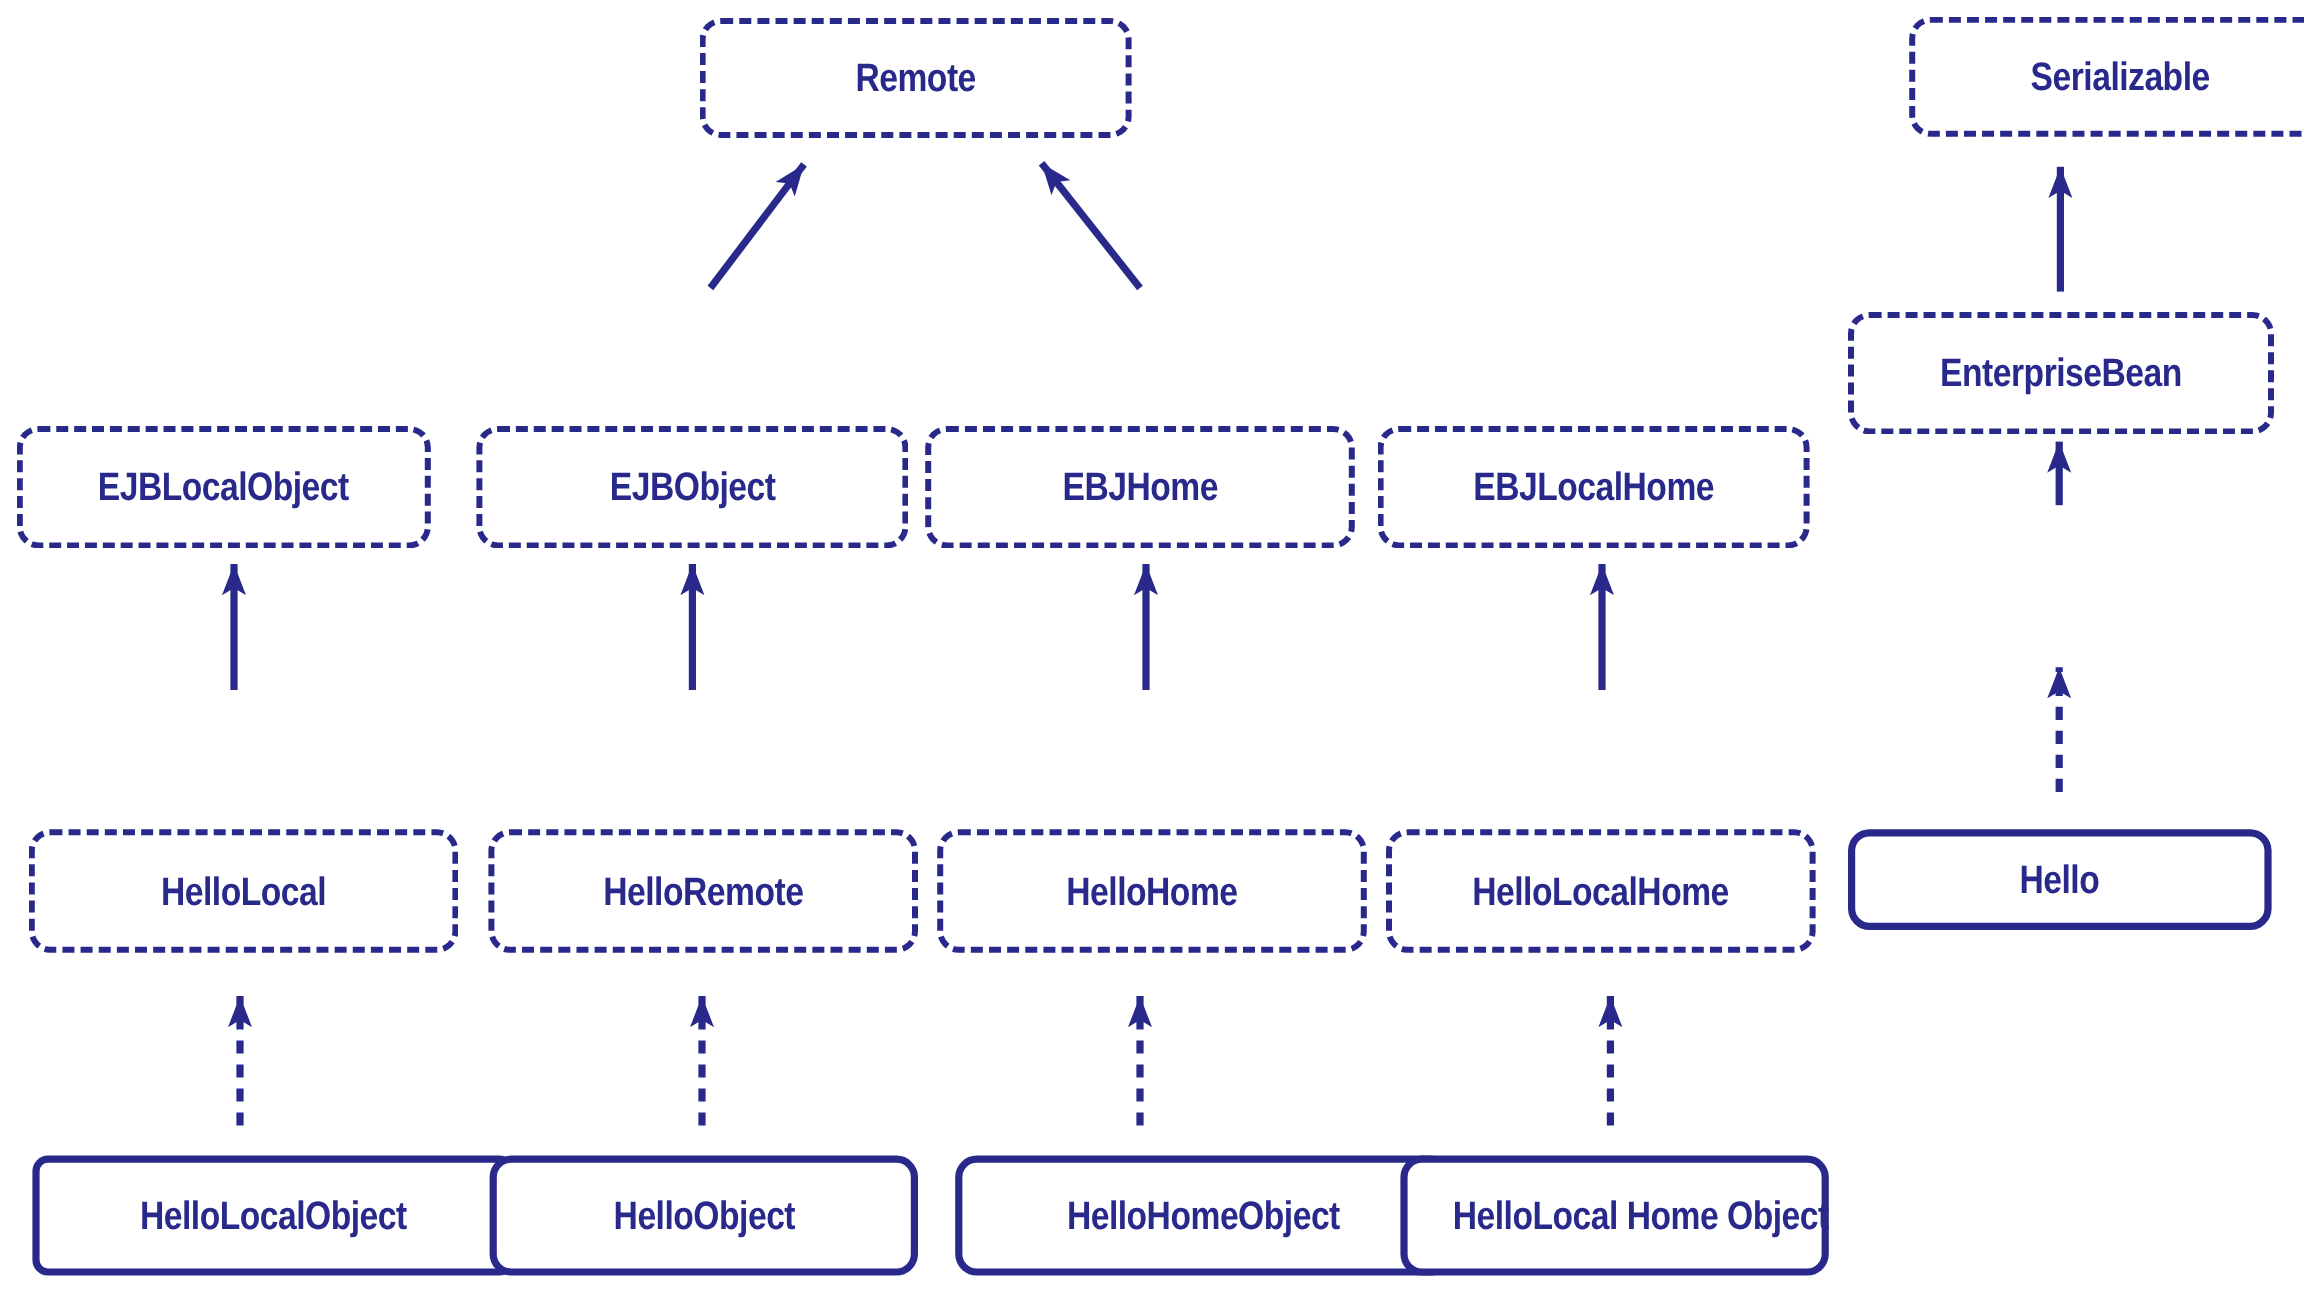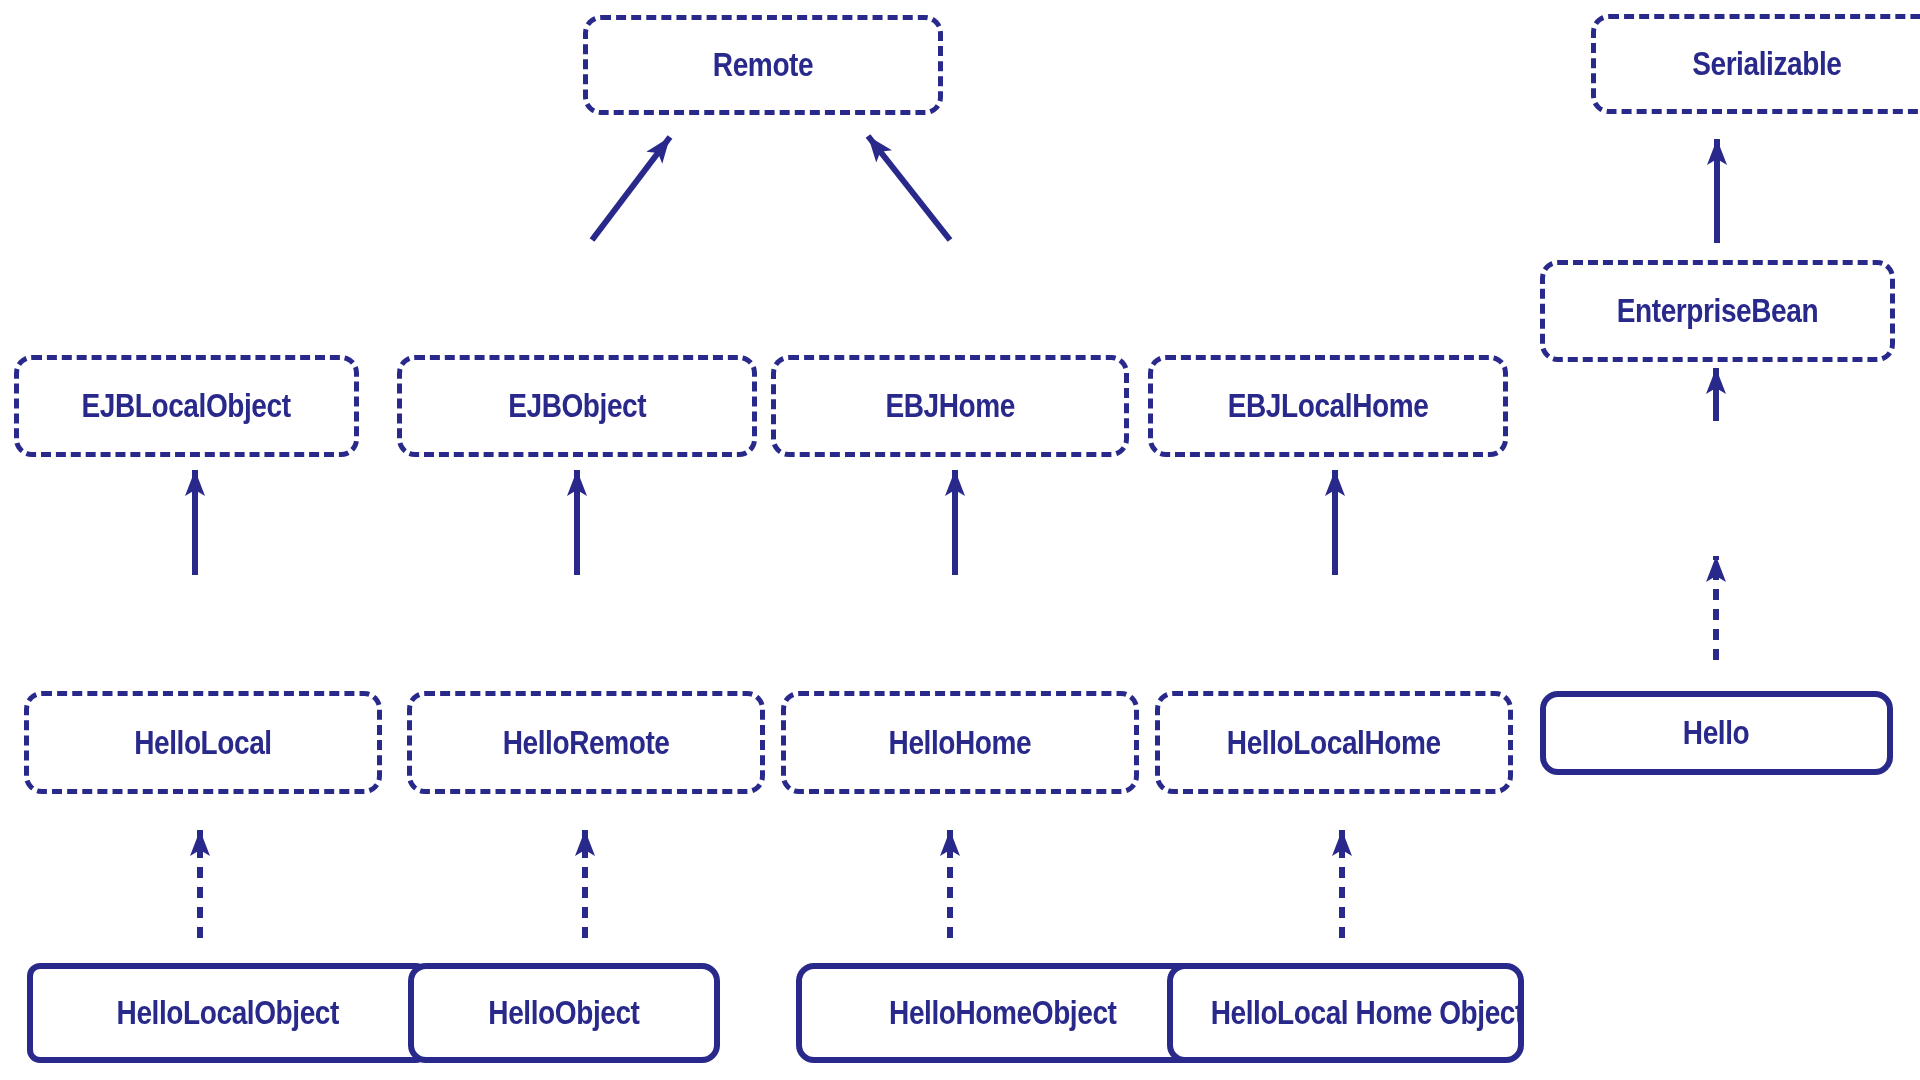--- a/index.html
+++ b/index.html
@@ -83,21 +83,21 @@
   <div class="node dashed" style="left:781px; top:691px; width:358px; height:103px;">
     <span class="label">HelloHome</span>
   </div>
   <div class="node solid" style="left:1540px; top:691px; width:353px; height:84px;">
     <span class="label">Hello</span>
   </div>
 
   <div class="node solid" style="left:27px; top:963px; width:402px; height:100px;border-radius:13px;">
     <span class="label">HelloLocalObject</span>
   </div>
-  <div class="node solid" style="left:408px; top:963px; width:312px; height:100px;">
+  <div class="node solid" style="left:408px; top:963px; width:357px; height:100px;">
     <span class="label">HelloObject</span>
   </div>
   <div class="node solid" style="left:796px; top:963px; width:414px; height:100px;text-align:center;">
     <span class="label">HelloHomeObject</span>
   </div>
   <div class="node solid" style="left:1167px; top:963px; width:357px; height:100px;padding-left:44px;">
     <span class="label">HelloLocal Home Object</span>
   </div>
 
 </div>

